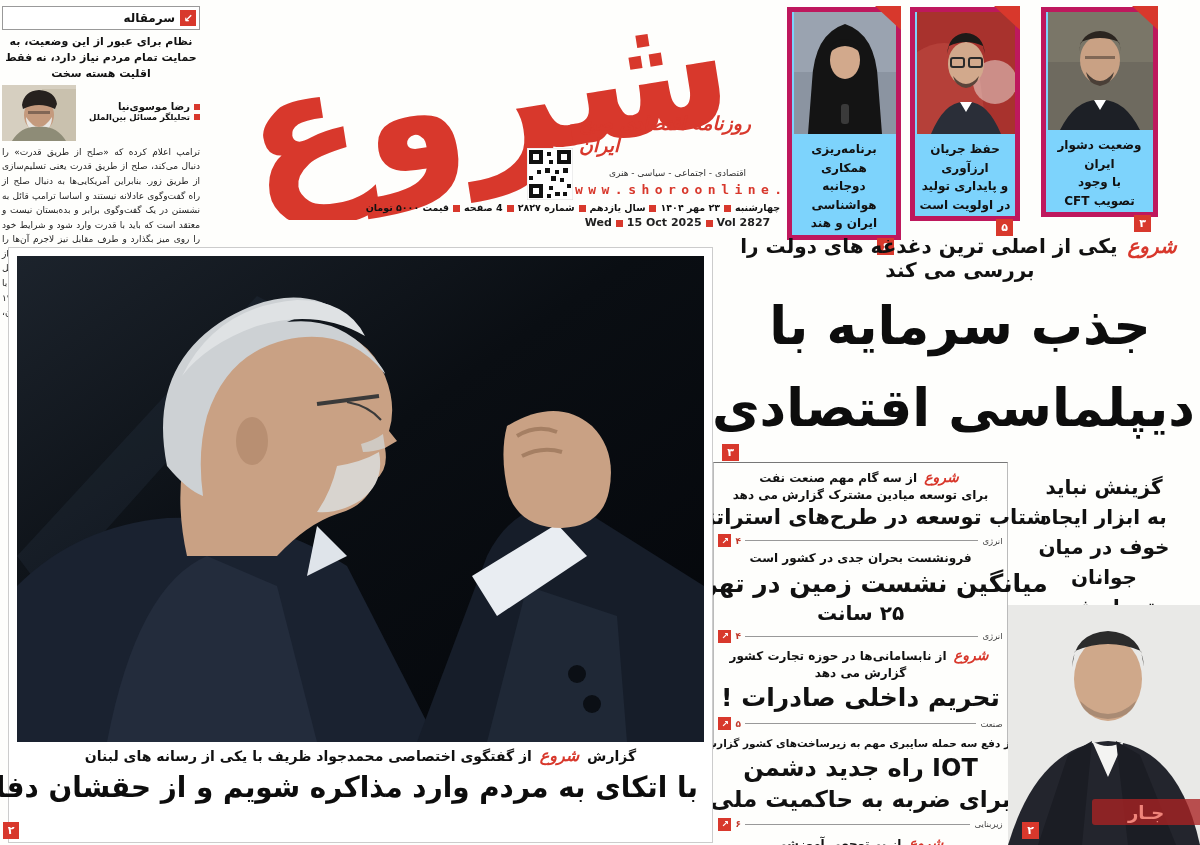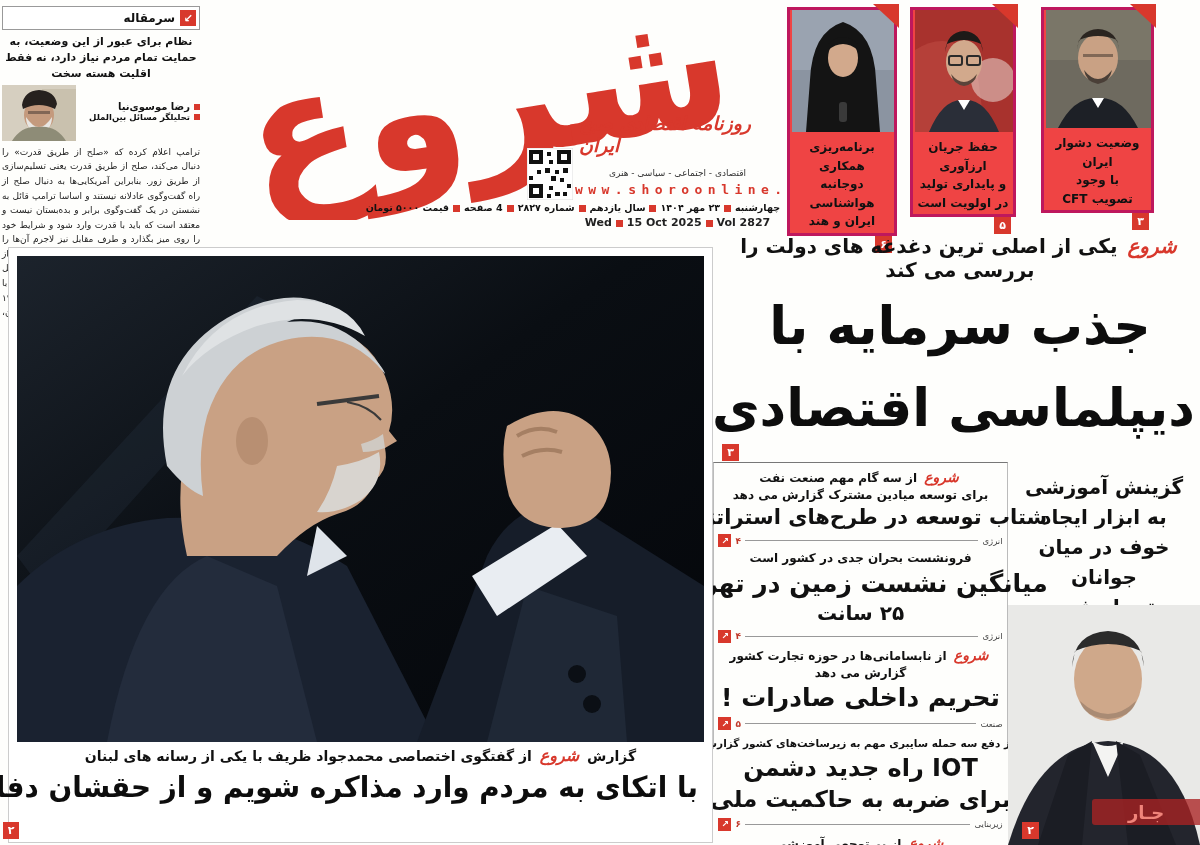--- a/index.html
+++ b/index.html
@@ -30,21 +30,21 @@
   .logo-wrap{left:200px;top:0;width:580px;height:220px;pointer-events:none;}
   .mast-info{left:575px;top:112px;width:205px;text-align:center;}
   .tagline{font-size:19px;font-weight:bold;font-style:italic;color:#d8382c;text-align:left;padding-left:4px;}
   .sections-line{font-size:9px;color:#333;margin-top:12px;letter-spacing:1px;}
   .website{direction:ltr;font-family:"DejaVu Sans Mono",monospace;font-size:13px;font-weight:bold;color:#d8382c;letter-spacing:.42em;margin-top:4px;white-space:nowrap;}
   .date-fa{font-size:9.5px;font-weight:bold;margin-top:5px;white-space:nowrap;}
   .date-en{direction:ltr;font-size:11px;font-weight:bold;margin-top:3px;color:#222;}
   .qr{left:527px;top:148px;}
 
   
-  .pbox{top:7px;background:#ef4444;border:3px solid #be185d;}
+  .pbox{top:7px;background:#7dd3fc;border:5px solid #be185d;}
   .pbox .flag{position:absolute;top:-6px;right:-5px;width:0;height:0;
               border-top:24px solid #d8382c;border-left:26px solid transparent;}
   .pbox .cap{font-size:12px;font-weight:bold;text-align:center;line-height:1.55;padding:6px 2px 2px;}
   .pbox .badge{position:absolute;bottom:-22px;right:2px;width:17px;height:17px;font-size:11px;}
   .pb-photo{display:block;}
 
   
   .lead{left:725px;top:234px;width:470px;text-align:center;}
   .lead .kick{font-size:20px;font-weight:bold;text-align:center;}
   .lead h1{margin:0;font-weight:bold;color:#0d0d0d;white-space:nowrap;}
@@ -287,21 +287,21 @@
 
     <div class="n-kick">
       <span class="brand-script">شروع</span>
       <span>از بی‌توجهی آموزشی</span>
     </div>
 
   </section>
 
   <aside class="abs sidecol">
     <div class="quote">
-      <div>گزینش آموزشی</div>
+      <div>گزینش نباید</div>
       <div>به ابزار ایجاد</div>
       <div>خوف در میان</div>
       <div>جوانان</div>
       <div>تبدیل شود</div>
     </div>
     <svg class="side-photo" width="192" height="240" viewBox="0 0 192 240">
       <rect width="192" height="240" fill="#e9e9e7"></rect>
       <ellipse cx="100" cy="74" rx="34" ry="42" fill="#cfa88a"></ellipse>
       <path d="M64 62 Q66 28 100 26 Q134 28 136 62 L133 46 Q100 32 67 46 Z" fill="#2b2b2b"></path>
       <path d="M72 96 Q100 122 128 96 Q124 112 100 114 Q76 112 72 96 Z" fill="#8a7363" opacity=".55"></path>

